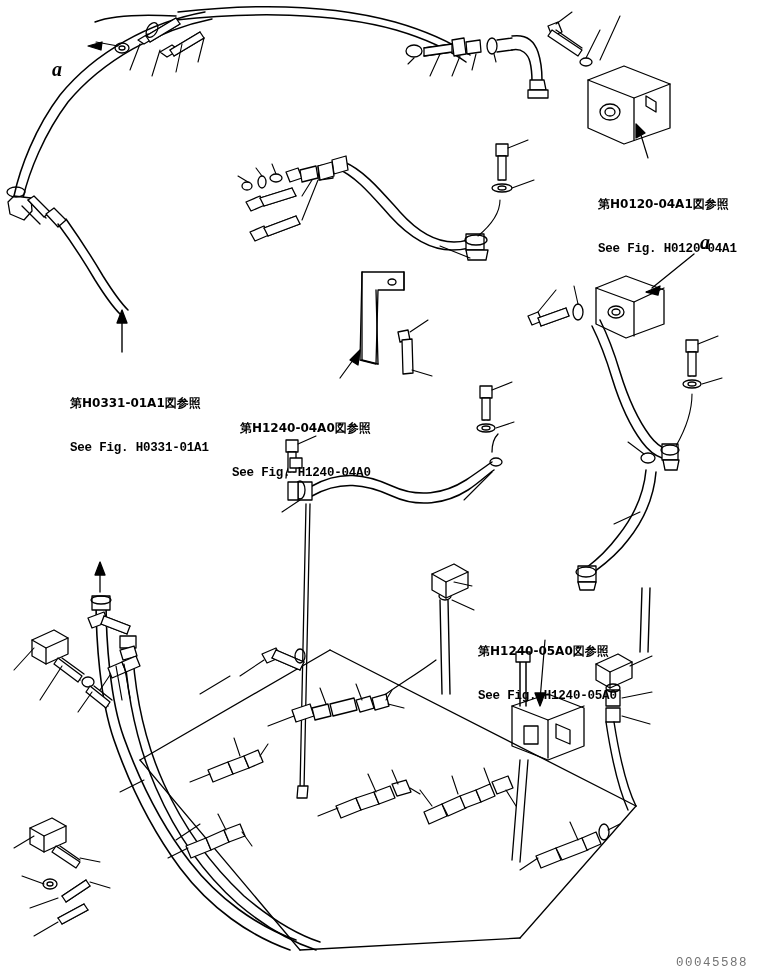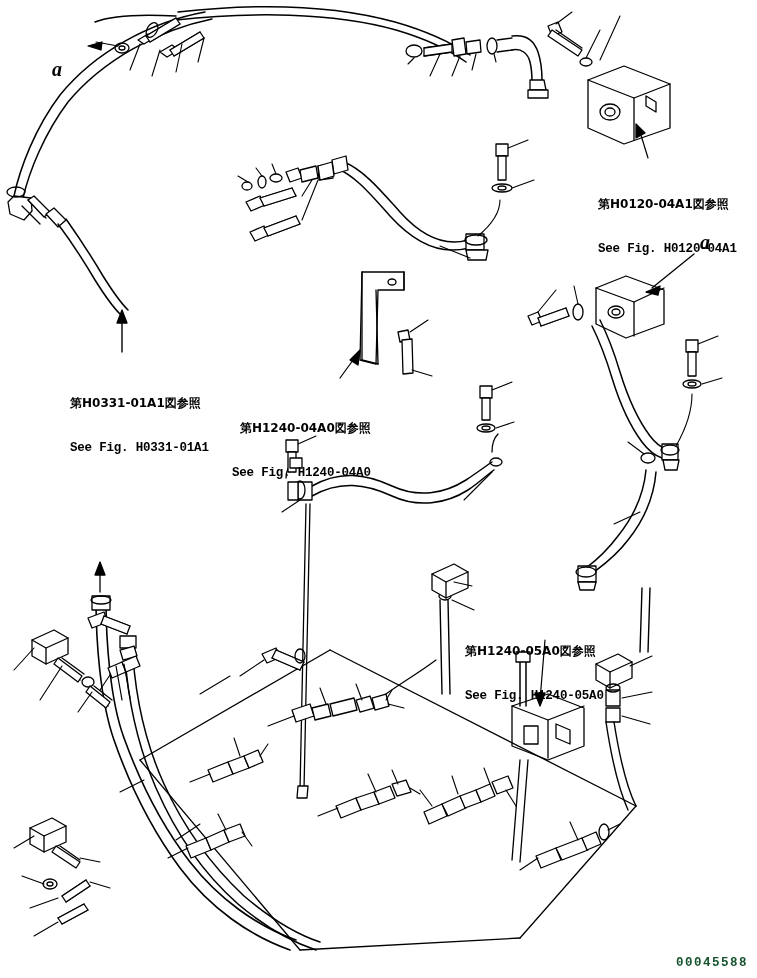--- a/index.html
+++ b/index.html
@@ -49,23 +49,23 @@
     font-size: 20px;
     font-weight: bold;
     color: #000;
   }
   .partno {
     position: absolute;
     right: 9px;
     bottom: 8px;
     font-family: "Liberation Mono", monospace;
     font-size: 12.5px;
-    font-weight: bold;
+    font-weight: normal;
     letter-spacing: 1.5px;
-    color: #14532d;
+    color: #737373;
   }
 </style>
 </head>
 <body>
 
 <div id="page">
 
   <svg id="diagram-svg" viewBox="0 0 757 978" xmlns="http://www.w3.org/2000/svg">
     <g fill="none" stroke="#000000" stroke-width="1.3" stroke-linecap="round" stroke-linejoin="round">
 
@@ -464,21 +464,21 @@
   <div class="anno" style="left:42px; top:366px;margin-left:28px;">
     <span class="jp">第H0331-01A1図参照</span>
     <span class="en">See Fig. H0331-01A1</span>
   </div>
 
   <div class="anno" style="left:232px; top:391px;text-align:right;">
     <span class="jp">第H1240-04A0図参照</span>
     <span class="en">See Fig. H1240-04A0</span>
   </div>
 
-  <div class="anno" style="left:465px; top:614px;">
+  <div class="anno" style="left:478px; top:614px;">
     <span class="jp">第H1240-05A0図参照</span>
     <span class="en">See Fig. H1240-05A0</span>
   </div>
 
 
   <div class="tag-a" style="left:52px; top:58px;">a</div>
   <div class="tag-a" style="left:700px; top:231px;">a</div>
 
   <div class="partno">00045588</div>
 

